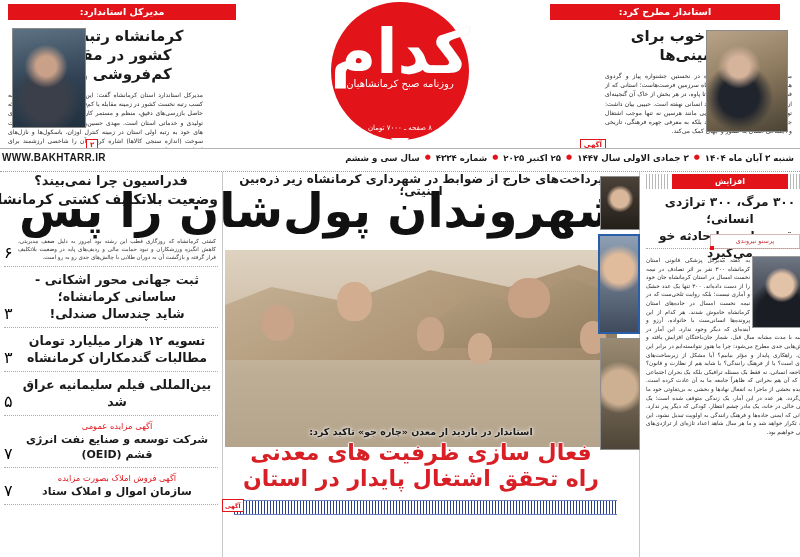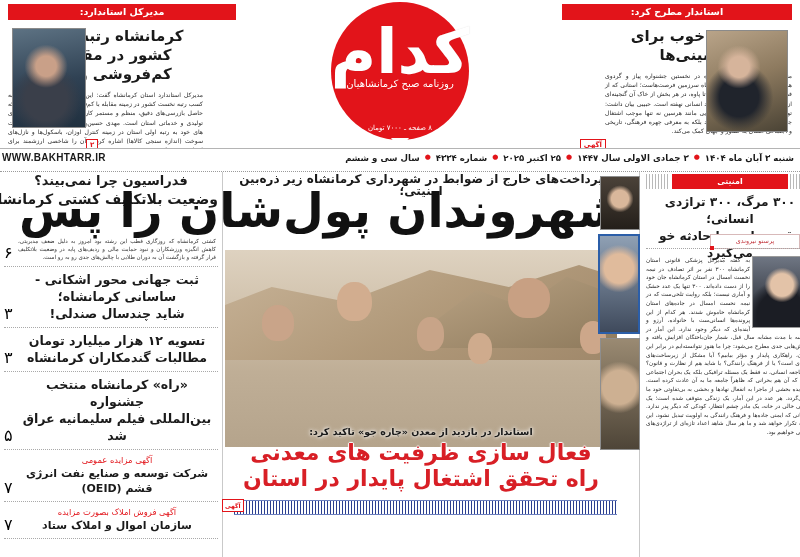--- a/index.html
+++ b/index.html
@@ -15,21 +15,21 @@
   
   .topstrip{position:absolute;left:0;top:0;width:800px;height:148px;}
   .red-banner{
     background:#e2141a;color:#fff;text-align:center;
     font-size:9.5px;font-weight:bold;line-height:16px;height:16px;
     letter-spacing:.2px;
   }
   .tl-box{position:absolute;left:8px;top:4px;width:275px;}
   .tr-box{position:absolute;right:8px;top:4px;width:275px;}
   .tl-banner-wrap{width:228px;margin-left:0;margin-right:auto;}
-  .tr-banner-wrap{width:230px;margin-right:0;margin-left:auto;}
+  .tr-banner-wrap{width:230px;margin-right:12px;margin-left:auto;}
 
   .promo-head{
     font-size:15px;font-weight:bold;color:#1a1a1a;line-height:19px;
     text-align:center;margin-top:7px;
   }
   .promo-body{
     font-size:6.1px;line-height:9.2px;color:#2b2b2b;text-align:justify;
     margin-top:6px;
   }
   .tl-photo{
@@ -330,21 +330,20 @@
           <span class="pn">۳</span>
         </div>
 
         <div class="brief">
           <div class="brief-title">تسویه ۱۲ هزار میلیارد تومان</div>
           <div class="brief-title">مطالبات گندمکاران کرمانشاه</div>
           <span class="pn">۳</span>
         </div>
 
         <div class="brief">
-          <div class="brief-title">«راه» کرمانشاه منتخب جشنواره</div>
           <div class="brief-title">بین‌المللی فیلم سلیمانیه عراق شد</div>
           <span class="pn">۵</span>
         </div>
 
         <div class="brief">
           <div class="ad-kicker">آگهی  مزایده عمومی</div>
           <div class="ad-title">شرکت توسعه و صنایع نفت انرژی قشم (OEID)</div>
           <span class="pn">۷</span>
         </div>
 
@@ -409,21 +408,21 @@
         <div class="g"></div>
       </div>
       <div class="sp sp3">
         <div class="g"></div>
       </div>
     </div>
 
     <div class="colR">
       <div class="sarmaghale">
         <div class="sm-hatchR"></div>
-        <div class="sm-bar">امنیتی</div>
+        <div class="sm-bar">افزایش</div>
         <div class="sm-hatchL"></div>
       </div>
 
       <div class="ed-head">
         <div>۳۰۰ مرگ، ۳۰۰ تراژدی انسانی؛</div>
         <div>وقتی جامعه با حادثه خو می‌گیرد</div>
       </div>
 
       <div class="ed-byline">پرستو نیروندی</div>
       <div class="ed-rule"></div>

